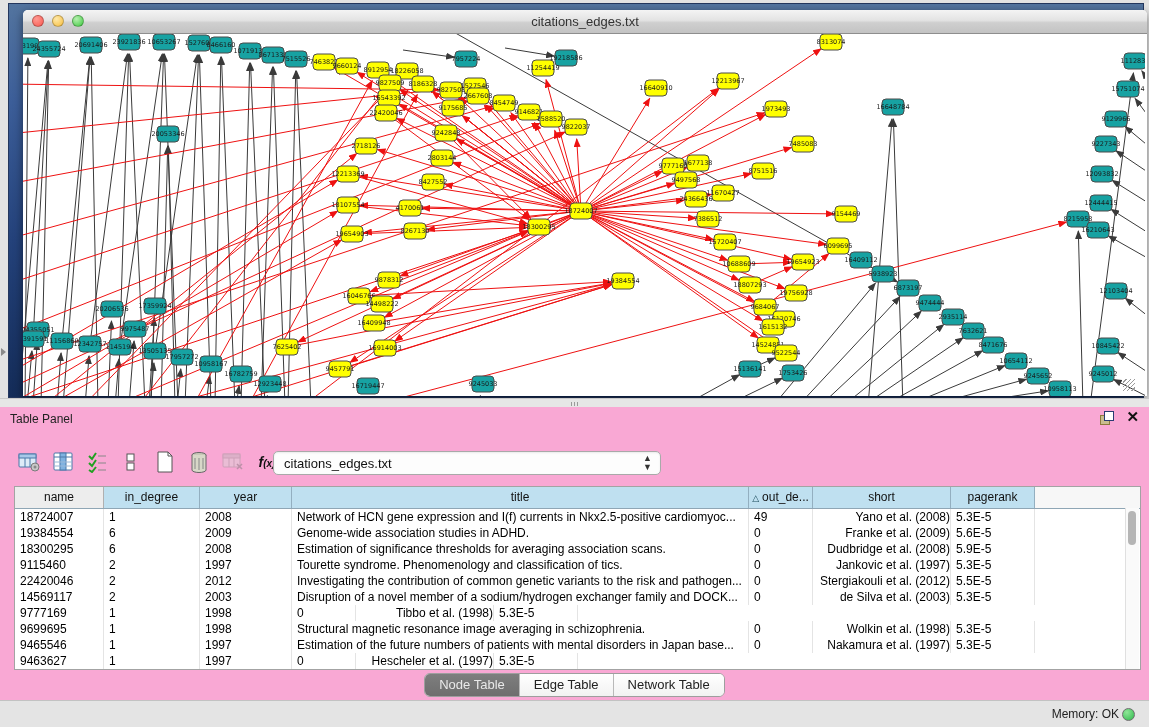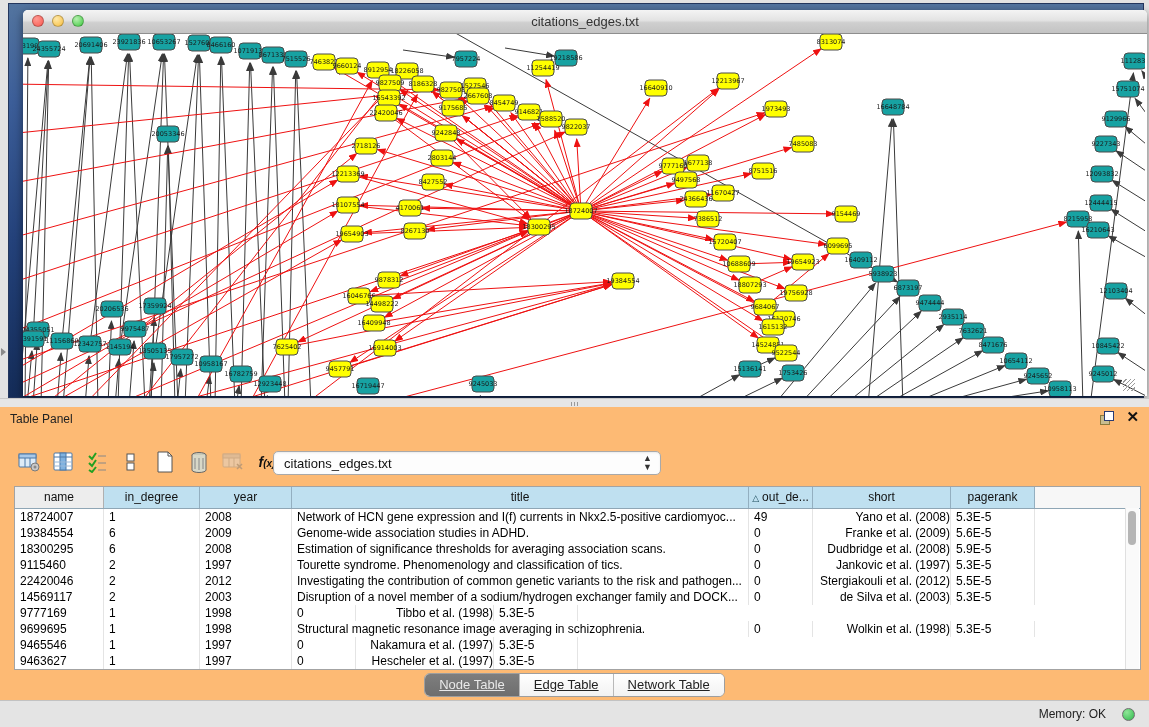--- a/index.html
+++ b/index.html
@@ -28,21 +28,21 @@
   .net-canvas svg{display:block;}
   .resize-grip{position:absolute;right:3px;bottom:3px;width:12px;height:12px;
     background:repeating-linear-gradient(135deg,transparent 0 2px,#9a9a9a 2px 3px);}
 
   
   .divider{position:absolute;left:0;top:398px;width:1149px;height:9px;background:#E6E6E6;border-top:1px solid #C9C9C9;box-sizing:border-box;}
   .divider .grip{position:absolute;left:571px;top:3px;width:9px;height:4px;
     background:repeating-linear-gradient(90deg,#9a9a9a 0 1px,transparent 1px 3px);}
 
   
-  .table-panel{position:absolute;left:0;top:407px;width:1149px;height:320px;background:#fdba74;}
+  .table-panel{position:absolute;left:0;top:407px;width:1149px;height:320px;background:#f9a8d4;}
   .panel-header{position:relative;height:25px;}
   .panel-header .panel-title{position:absolute;left:10px;top:5px;font-size:12px;color:#222;}
   .panel-header .hdr-icons{position:absolute;right:10px;top:3px;display:flex;gap:12px;align-items:center;}
   .float-icon{position:relative;width:14px;height:14px;}
   .float-icon .back{position:absolute;left:0;top:5px;width:8px;height:8px;border:1px solid #8C7A3C;background:#C9BD8F;}
   .float-icon .front{position:absolute;left:4px;top:1px;width:8px;height:8px;border:1px solid #2A3B72;background:#fff;}
   .close-x{font-size:15px;font-weight:bold;color:#111;line-height:14px;cursor:default;}
 
   .toolbar{position:absolute;left:14px;top:38px;height:34px;display:flex;align-items:center;}
   .tool-btn{width:30px;height:28px;display:flex;align-items:center;justify-content:center;margin-right:4px;}
@@ -65,26 +65,26 @@
   .td{box-sizing:border-box;font-size:12px;color:#000;line-height:16px;white-space:nowrap;overflow:hidden;
     border-right:1px solid #E4E4E4;padding-left:5px;}
   .td.c-short{text-align:right;padding-left:0;}
   .w-name{width:89px;} .w-ind{width:96px;} .w-year{width:92px;} .w-title{width:457px;}
   .w-out{width:64px;} .w-short{width:138px;} .w-pr{width:84px;} .w-fill{flex:1;border-right:none;}
   .vscroll{position:absolute;right:1px;top:21px;width:13px;height:161px;background:#FAFAFA;border-left:1px solid #E0E0E0;}
   .vscroll .thumb{position:absolute;left:2px;top:3px;width:8px;height:34px;border-radius:4px;background:#B5B5B5;}
 
   .tabs-row{position:absolute;left:0;top:266px;width:1149px;height:24px;display:flex;justify-content:center;}
   .segmented{display:flex;height:22px;border:1px solid #9E9E9E;border-radius:6px;overflow:hidden;background:#FCFCFC;}
-  .segment{padding:0 14px;font-size:13px;line-height:21px;color:#222;border-right:1px solid #B9B9B9;background:linear-gradient(#FFFFFF,#F2F2F2);text-decoration:underline;}
+  .segment{padding:0 14px;font-size:13px;line-height:21px;color:#222;border-right:1px solid #B9B9B9;background:linear-gradient(#FFFFFF,#F2F2F2);}
   .segment:last-child{border-right:none;}
   .segment.active{background:linear-gradient(#7E7E7E,#6E6E6E);color:#E9E9E9;}
 
   .status-bar{position:absolute;left:0;top:293px;width:1149px;height:27px;background:#E4E4E4;border-top:1px solid #C2C2C2;}
-  .memory{position:absolute;right:14px;top:6px;display:flex;align-items:center;gap:16px;}
+  .memory{position:absolute;right:14px;top:6px;display:flex;align-items:center;gap:3px;}
   .memory .mem-label{font-size:12px;color:#222;}
   .mem-dot{width:13px;height:13px;border-radius:50%;background:radial-gradient(circle at 35% 30%,#8FE697,#2EB94C);border:1px solid #6E6E6E;box-sizing:border-box;}
 </style>
 </head>
 <body>
 
 <div id="app">
 
   <div class="desktop">
     <div class="net-window">
@@ -895,20 +895,21 @@
             <div class="td w-title">Structural magnetic resonance image averaging in schizophrenia.</div>
             <div class="td w-out">0</div>
             <div class="td w-short c-short">Wolkin et al. (1998)</div>
             <div class="td w-pr">5.3E-5</div>
             <div class="td w-fill"></div>
           </div>
           <div class="tr">
             <div class="td w-name">9465546</div>
             <div class="td w-ind">1</div>
             <div class="td w-year">1997</div>
+            <div class="td w-title">Estimation of the future numbers of patients with mental disorders in Japan base...</div>
             <div class="td w-out">0</div>
             <div class="td w-short c-short">Nakamura et al. (1997)</div>
             <div class="td w-pr">5.3E-5</div>
             <div class="td w-fill"></div>
           </div>
           <div class="tr">
             <div class="td w-name">9463627</div>
             <div class="td w-ind">1</div>
             <div class="td w-year">1997</div>
             <div class="td w-out">0</div>

